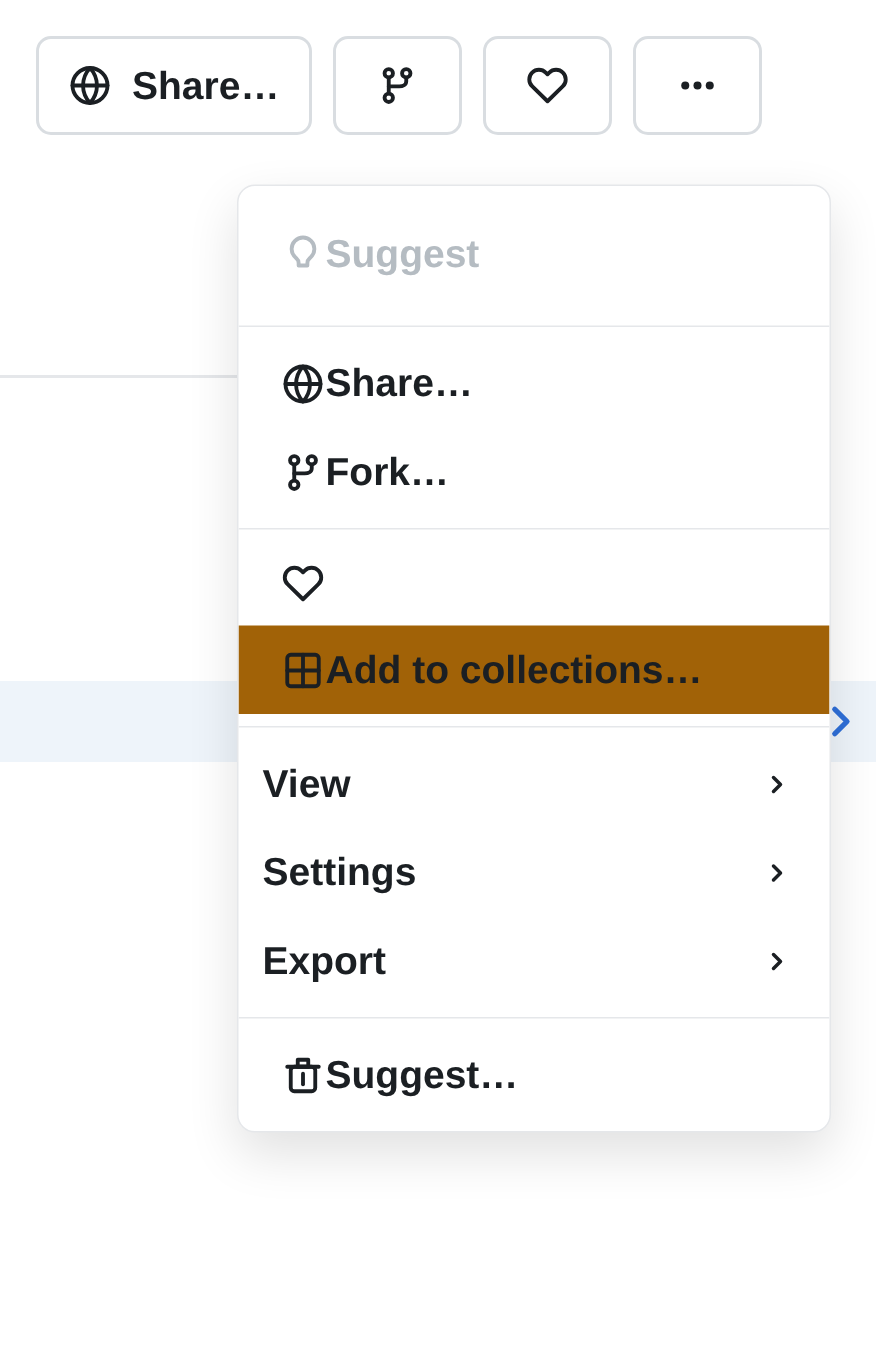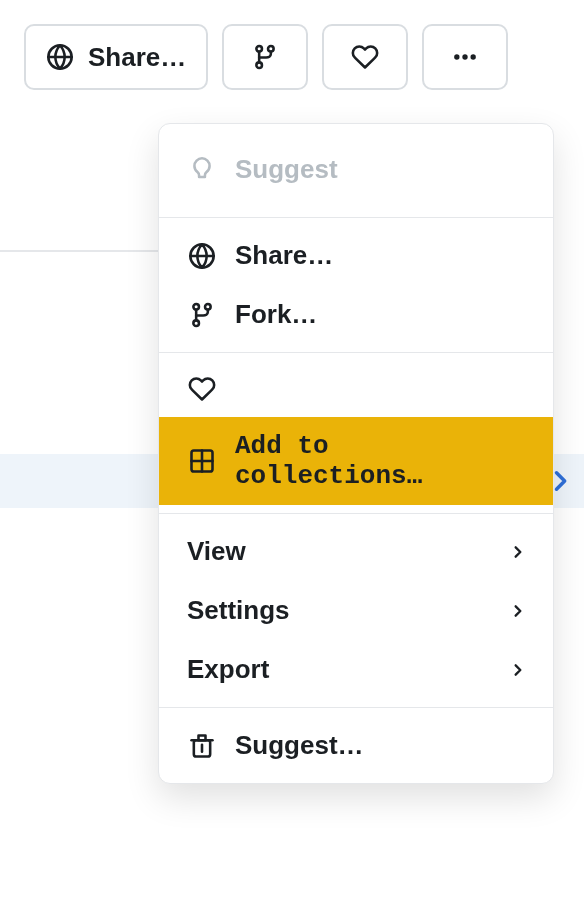--- a/index.html
+++ b/index.html
@@ -78,38 +78,36 @@
   .menu-section {
     padding: 8px 0;
   }
   .menu-divider {
     height: 1px;
     background: #e5e7ea;
   }
   .menu-item {
     display: flex;
     align-items: center;
-    gap: 18px;
     padding: 14px 28px;
     cursor: pointer;
     font-size: 26px;
     font-weight: 600;
     color: #1b1f23;
     position: relative;
   }
   .menu-item.disabled {
     color: #b5bcc2;
     cursor: default;
   }
   .menu-item.hovered {
-    background: #eab308;
-    font-family: Liberation Mono, monospace;
+    background: #a16207;
   }
   .menu-item.no-icon {
-    padding-left: 28px;
+    padding-left: 16px;
   }
   .menu-item .icon {
     width: 30px;
     display: flex;
     align-items: center;
     justify-content: center;
     flex-shrink: 0;
     color: #1b1f23;
   }
   .menu-item.disabled .icon { color: #b5bcc2; }

